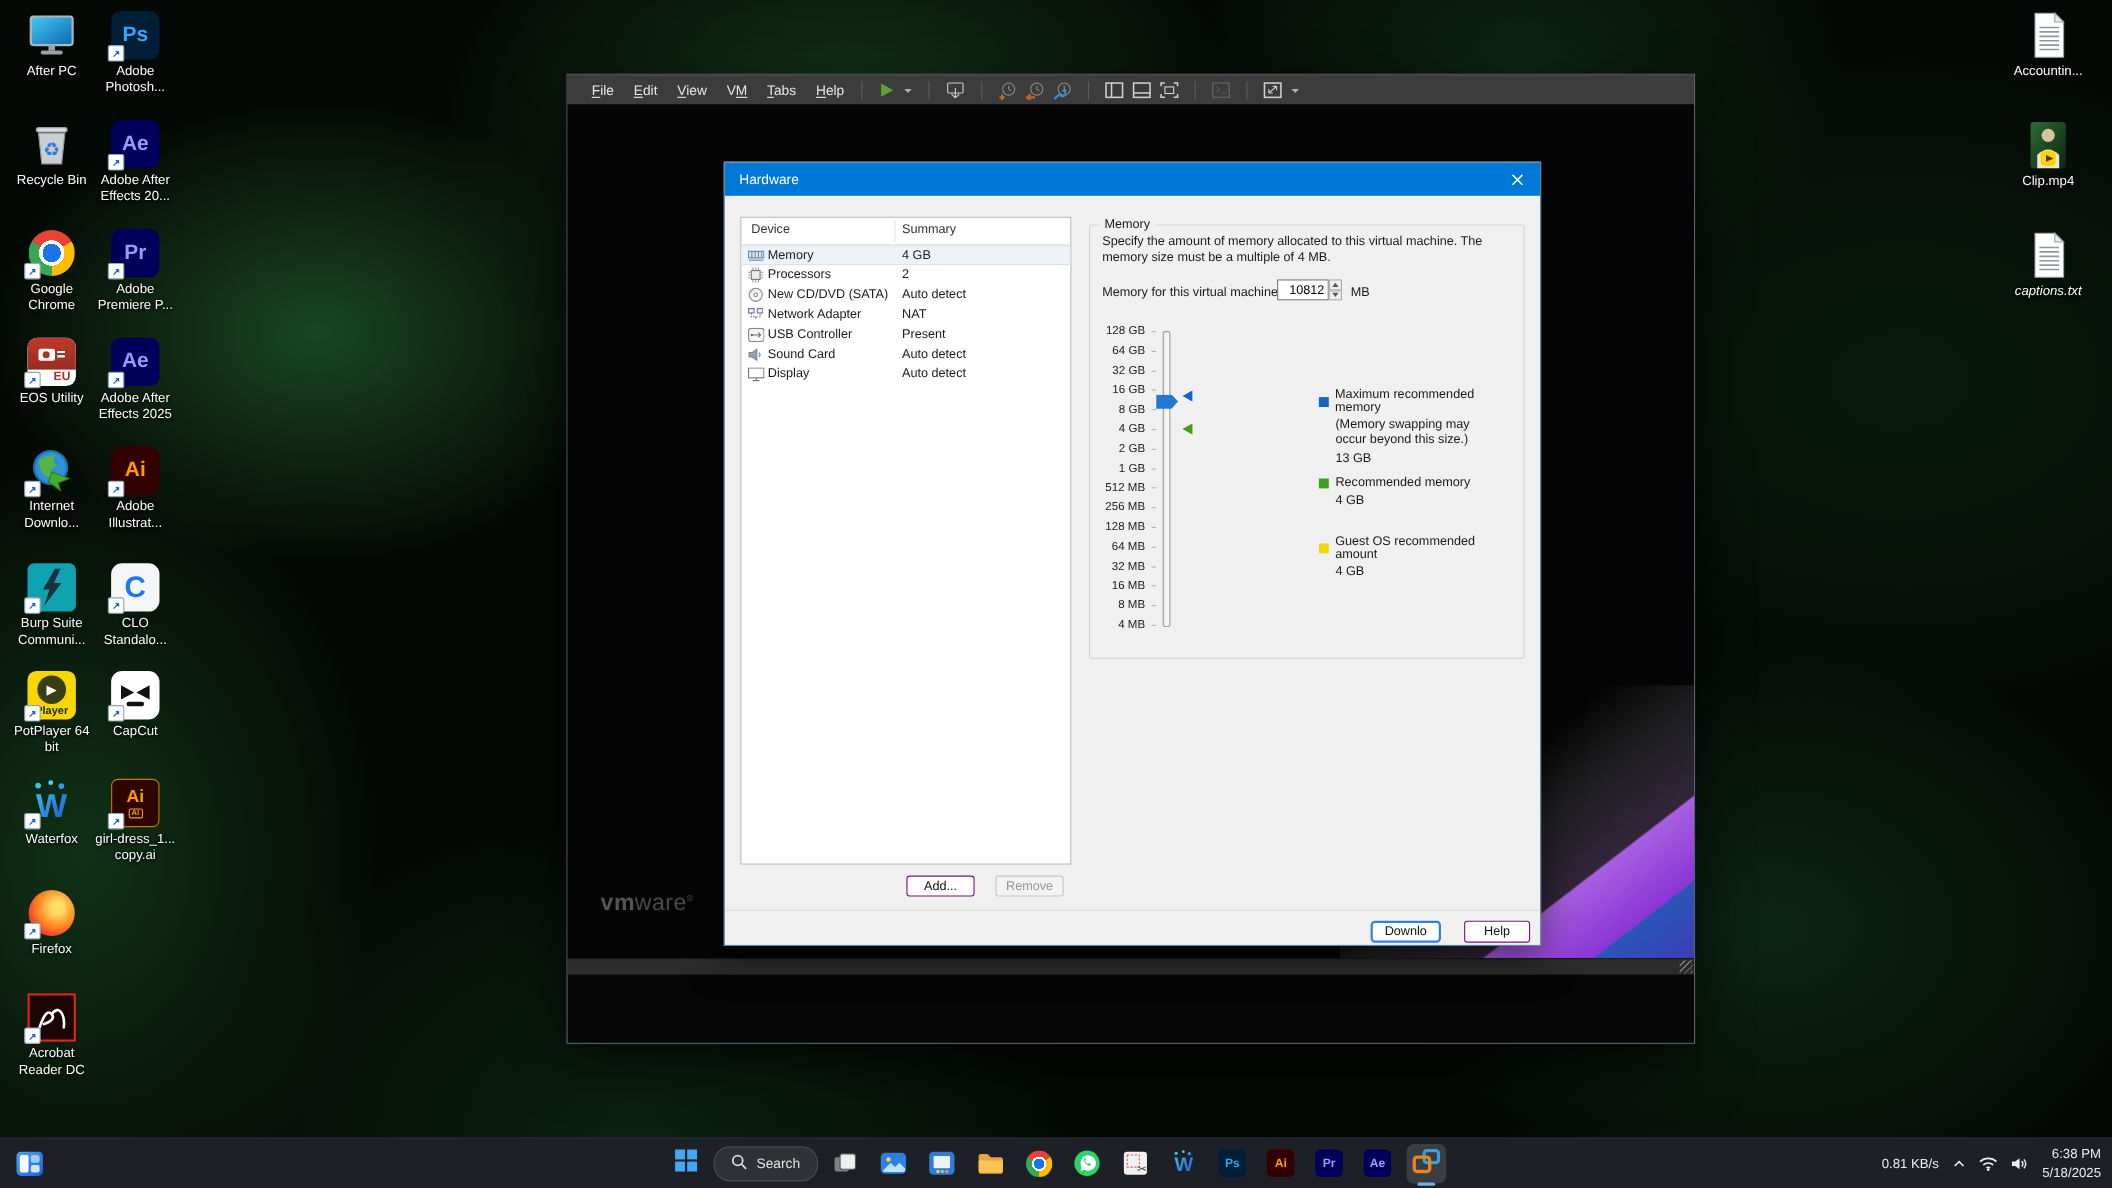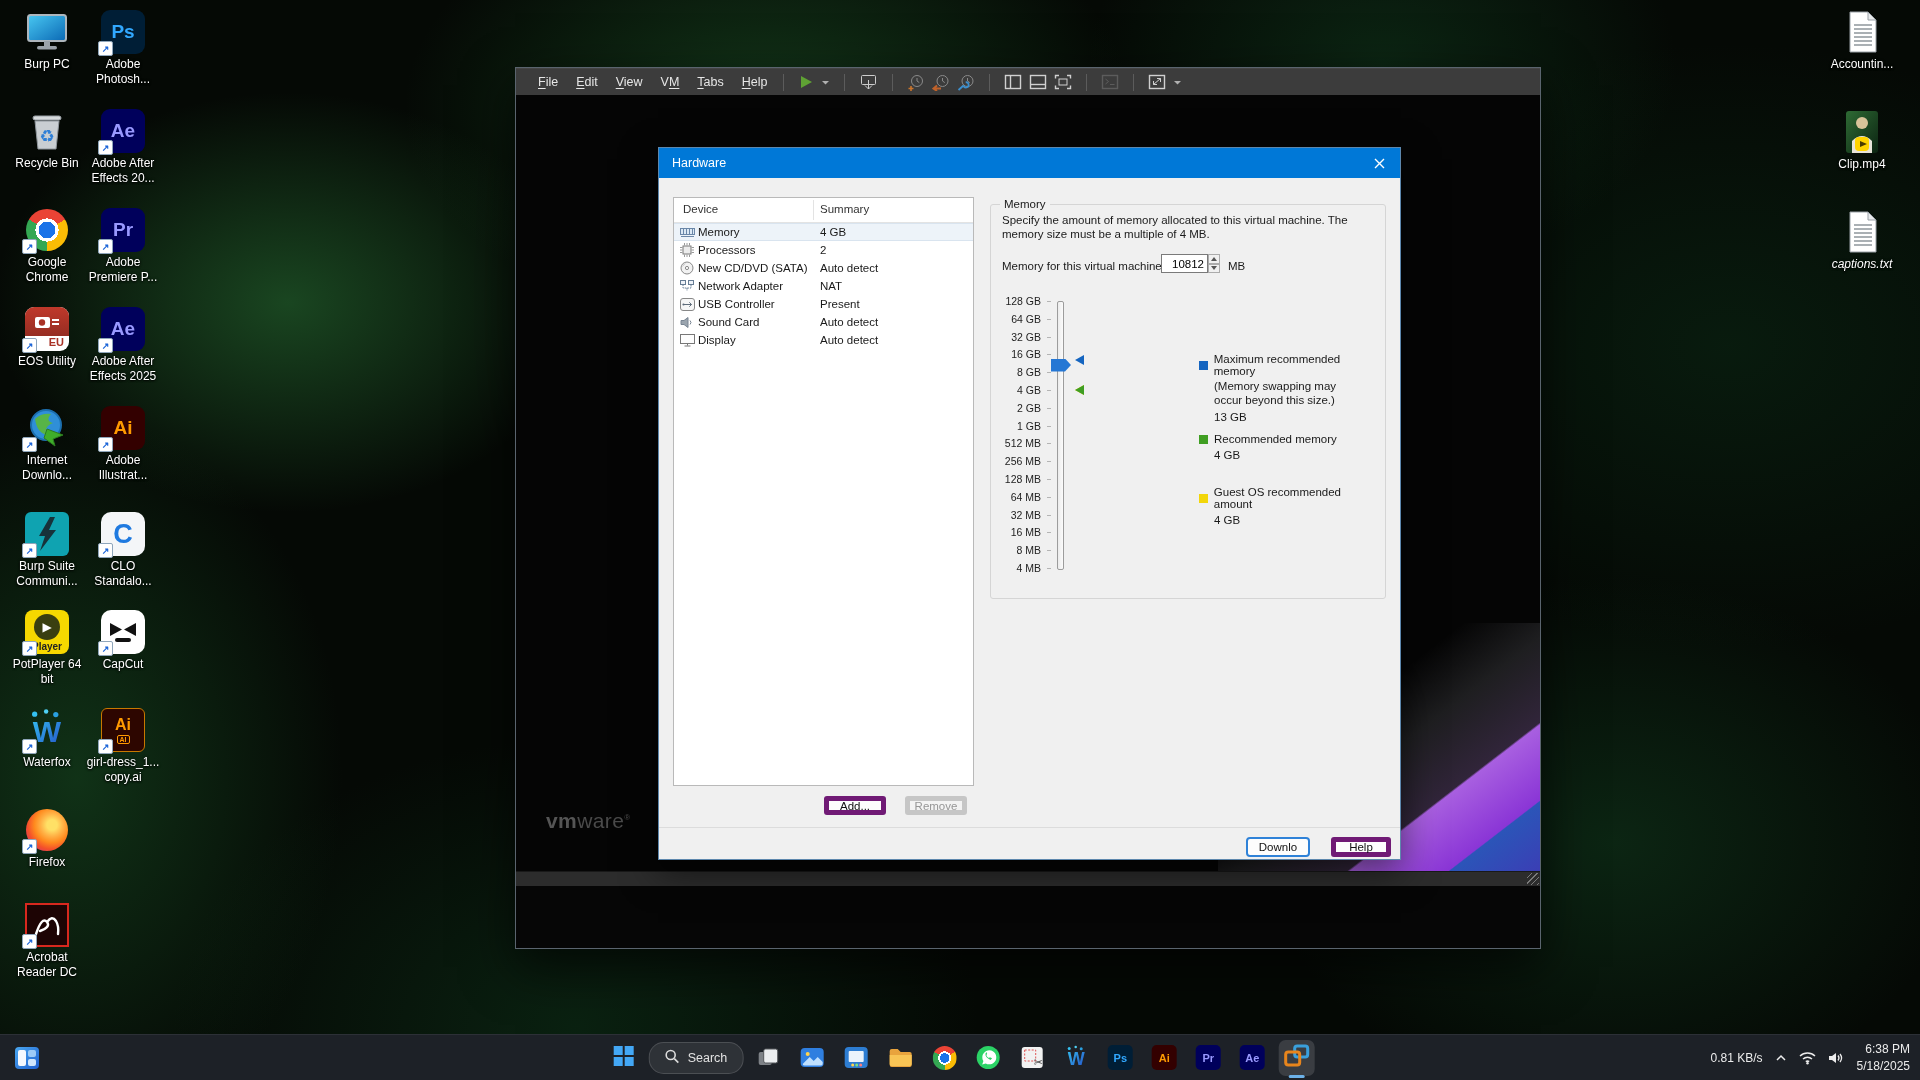--- a/index.html
+++ b/index.html
@@ -64,21 +64,21 @@
   #dev-list{position:absolute;left:14px;top:49px;width:301px;height:589px;background:#fff;border:1px solid #b9b9b9;box-sizing:border-box}
   #dev-head{position:relative;height:24px;border-bottom:1px solid #e3e3e3;color:#333}
   #dev-head .h1{position:absolute;left:9px;top:5px}
   #dev-head .h2{position:absolute;left:146px;top:5px}
   #dev-head .hv{position:absolute;left:139px;top:2px;width:1px;height:20px;background:#e3e3e3}
   .dev-row{position:relative;height:18px;display:flex;align-items:center;padding-left:6px}
   .dev-row.sel{background:#edf3f9;border-top:1px solid #d9e4ef;border-bottom:1px solid #d9e4ef;height:16px}
   .dev-row .dv-ic{width:18px;display:flex;align-items:center}
   .dev-row .dv-sum{position:absolute;left:146px}
   .btn{position:absolute;display:flex;align-items:center;justify-content:center;font-size:11.5px;
-    background:#fdfdfd;border:5px solid #701a75;border-radius:3px;box-sizing:border-box;color:#111}
+    background:#fdfdfd;border:1px solid #701a75;border-radius:3px;box-sizing:border-box;color:#111}
   .btn.dis{color:#969696;background:#f3f3f3;border-color:#c6c6c6}
   .btn.def{border:2px solid #2f82d8;border-radius:4px}
   #grp-mem{position:absolute;left:331px;top:56px;width:394px;height:393px;border:1px solid #d5d5d5;border-radius:3px}
   #grp-mem-label{position:absolute;left:341px;top:50px;background:#f0f0f0;padding:0 4px}
   #mem-desc{position:absolute;left:343px;top:66px;width:376px;line-height:1.18}
   #mem-field-label{position:absolute;left:343px;top:112px}
   #mem-input{position:absolute;left:502px;top:106px;width:42px;height:17px;border:1px solid #7a7a7a;
     font-size:11.5px;text-align:right;padding:0 3px 0 0;font-family:"Liberation Sans",sans-serif}
   #mem-spin{position:absolute;left:549px;top:106px;width:12px;height:19px;display:flex;flex-direction:column}
   .spin-b{flex:1;background:#f0f0f0;border:1px solid #ababab;display:flex;align-items:center;justify-content:center}
@@ -123,21 +123,21 @@
               <linearGradient id="scr" x1="0" y1="0" x2="1" y2="1">
                 <stop offset="0" stop-color="#49c8f2"></stop>
                 <stop offset="1" stop-color="#0a68b4"></stop>
               </linearGradient>
             </defs>
             <rect x="3" y="5" width="38" height="26" rx="2.5" fill="url(#scr)" stroke="#aeb6bd" stroke-width="2"></rect>
             <rect x="19" y="31" width="6" height="5" fill="#9aa2a9"></rect>
             <rect x="12" y="36" width="20" height="3.5" rx="1.7" fill="#9aa2a9"></rect>
           </svg>
         </div>
-        <div class="di-label">Burp PC</div>
+        <div class="di-label">After PC</div>
       </div>
       <div class="desk-icon" style="left: 84px; top: 10px;">
         <div class="di-img">
           <div class="atile" style="background:#001e36;color:#31a8ff">Ps</div>
           <div class="scut">↗</div>
         </div>
         <div class="di-label">Adobe Photosh...</div>
       </div>
       <div class="desk-icon" style="left: 8px; top: 109px;">
         <div class="di-img">

